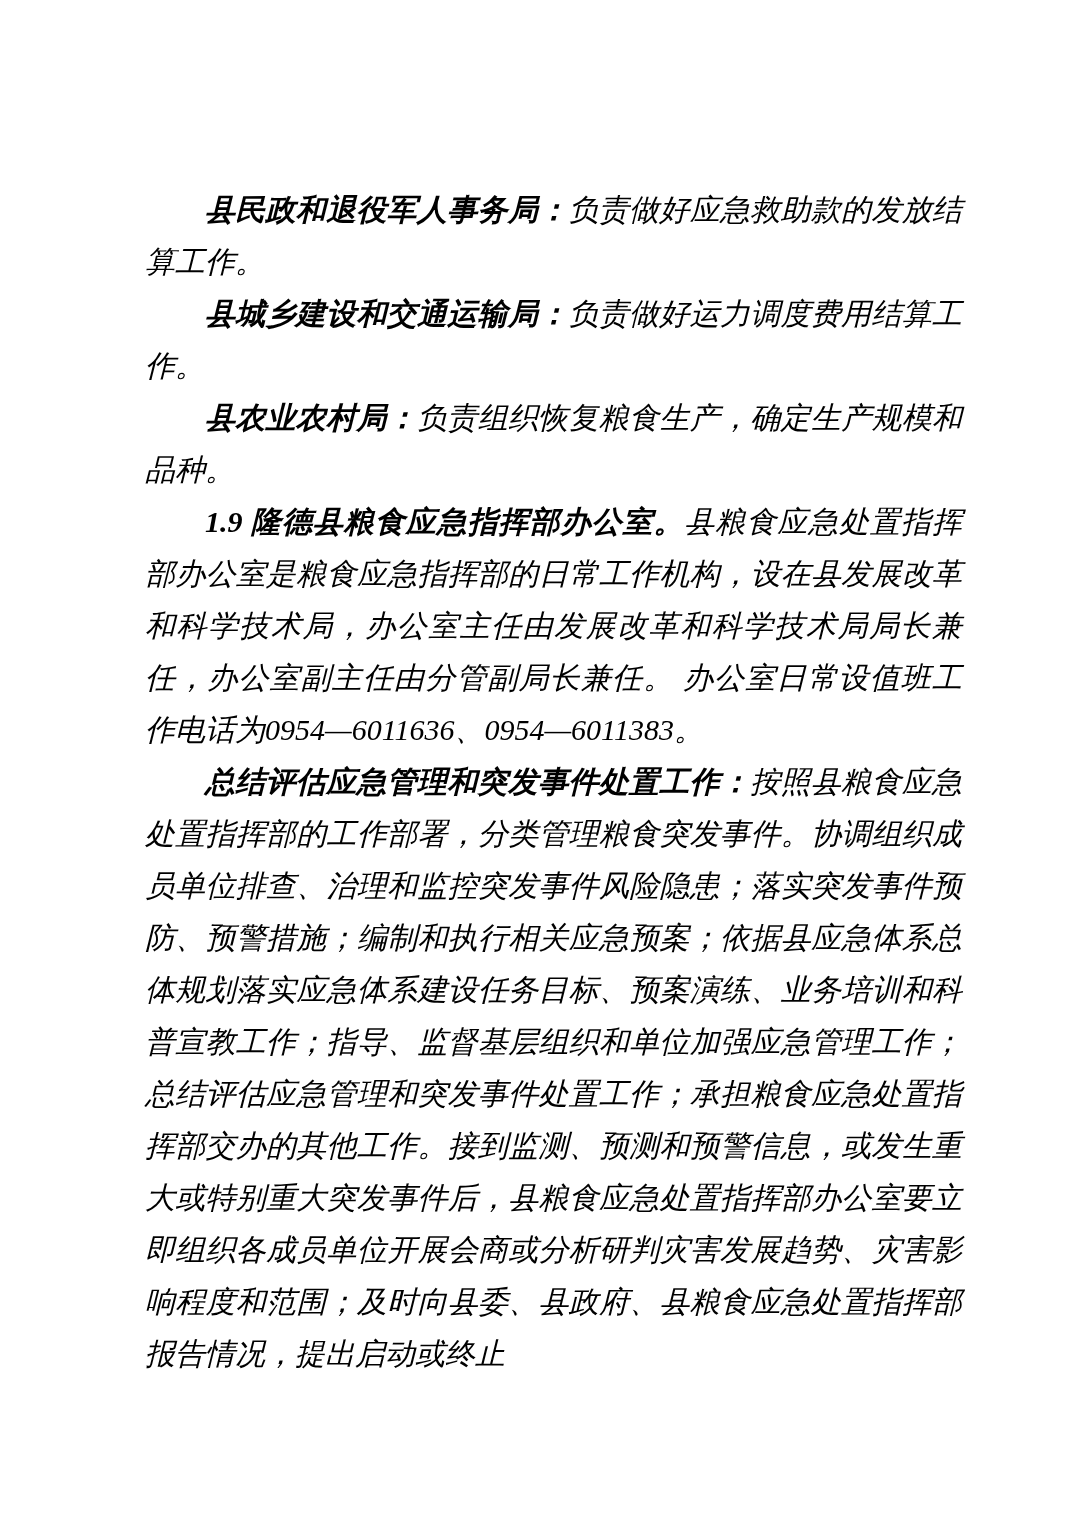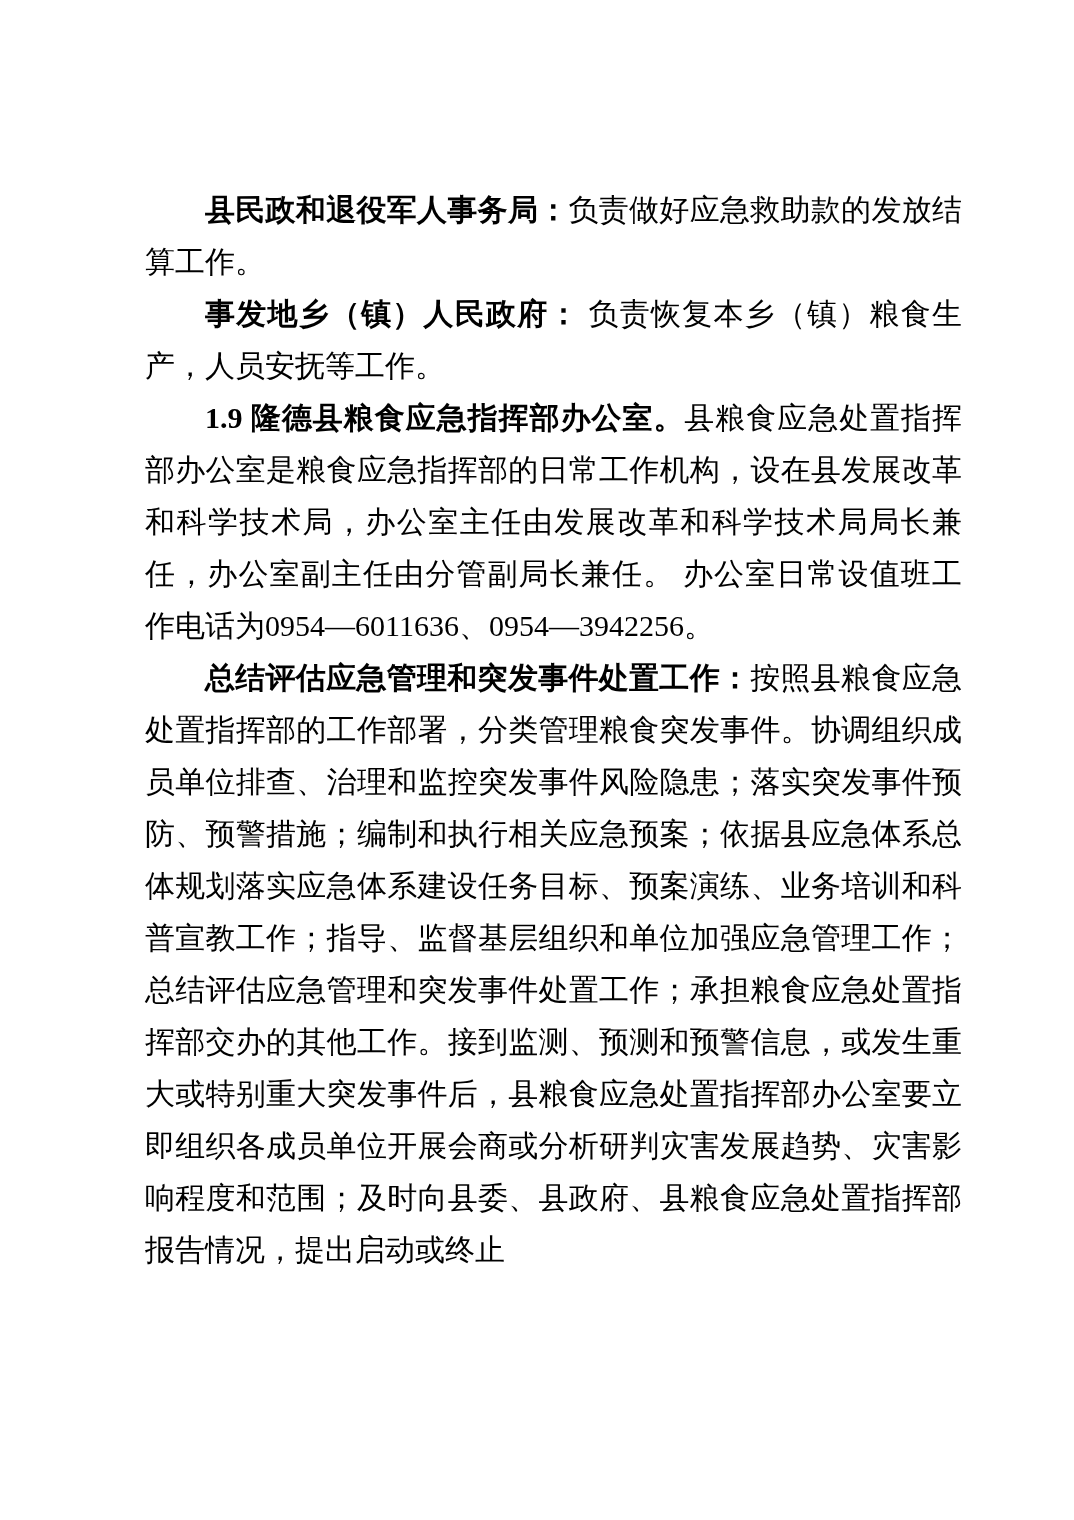--- a/index.html
+++ b/index.html
@@ -17,33 +17,35 @@
   .content {
     position: absolute;
     left: 145px;
     top: 184px;
     width: 817px;
     color: #000000;
     font-family: "Liberation Serif", "DejaVu Serif", serif;
     font-size: 30px;
     line-height: 52px;
     text-align: justify;
+    font-style: italic;
   }
   .content p {
     margin: 0;
     padding: 0;
     text-indent: 2em;
   }
   .run-bold {
     font-weight: bold;
   }
 </style>
 </head>
 <body>
 
 <div class="page">
   <div class="content">
       <p><span class="run-bold">县民政和退役军人事务局：</span><span class="run">负责做好应急救助款的发放结算工作。</span></p>
-      <p><span class="run-bold">事发地乡（镇）人民政府：</span><span class="run"> 负责恢复本乡（镇）粮食生产，人员安抚等工作。</span></p>
-      <p><span class="run-bold">1.9  隆德县粮食应急指挥部办公室。</span><span class="run">县粮食应急处置指挥部办公室是粮食应急指挥部的日常工作机构，设在县发展改革和科学技术局，办公室主任由发展改革和科学技术局局长兼任，办公室副主任由分管副局长兼任。 办公室日常设值班工作电话为0954—6011636、0954—3942256。</span></p>
+      <p><span class="run-bold">县城乡建设和交通运输局：</span><span class="run">负责做好运力调度费用结算工作。</span></p>
+      <p><span class="run-bold">县农业农村局：</span><span class="run">负责组织恢复粮食生产，确定生产规模和品种。</span></p>
+      <p><span class="run-bold">1.9  隆德县粮食应急指挥部办公室。</span><span class="run">县粮食应急处置指挥部办公室是粮食应急指挥部的日常工作机构，设在县发展改革和科学技术局，办公室主任由发展改革和科学技术局局长兼任，办公室副主任由分管副局长兼任。 办公室日常设值班工作电话为0954—6011636、0954—6011383。</span></p>
       <p><span class="run-bold">总结评估应急管理和突发事件处置工作：</span><span class="run">按照县粮食应急处置指挥部的工作部署，分类管理粮食突发事件。协调组织成员单位排查、治理和监控突发事件风险隐患；落实突发事件预防、预警措施；编制和执行相关应急预案；依据县应急体系总体规划落实应急体系建设任务目标、预案演练、业务培训和科普宣教工作；指导、监督基层组织和单位加强应急管理工作；总结评估应急管理和突发事件处置工作；承担粮食应急处置指挥部交办的其他工作。接到监测、预测和预警信息，或发生重大或特别重大突发事件后，县粮食应急处置指挥部办公室要立即组织各成员单位开展会商或分析研判灾害发展趋势、灾害影响程度和范围；及时向县委、县政府、县粮食应急处置指挥部报告情况，提出启动或终止</span></p>
     </div>
 </div>
 
 </body></html>

